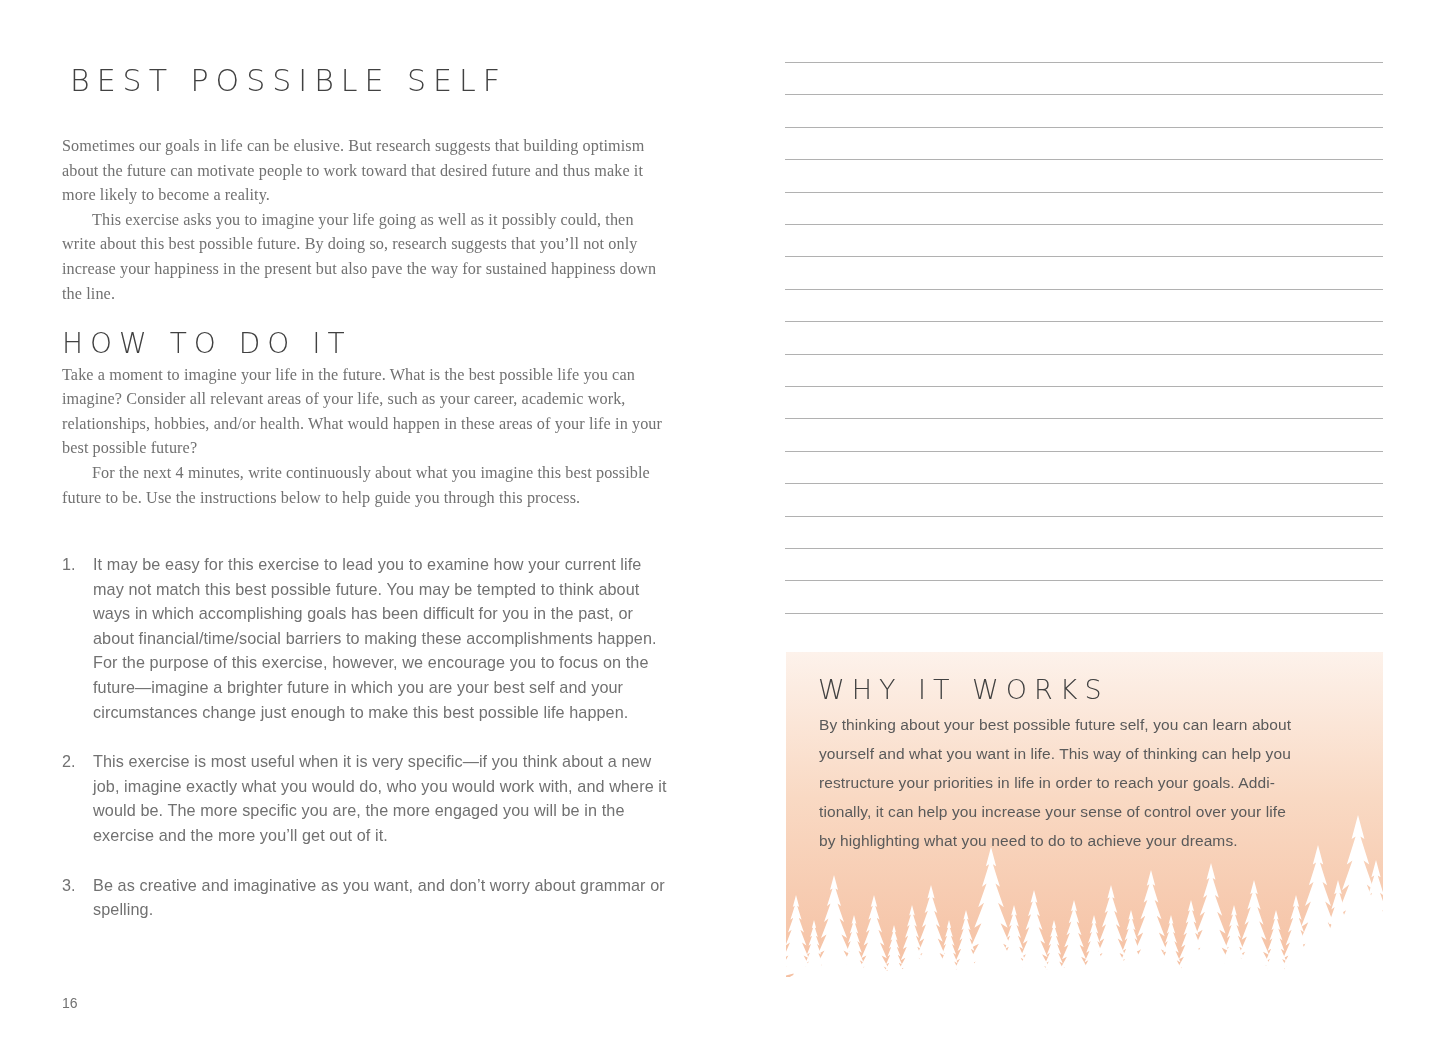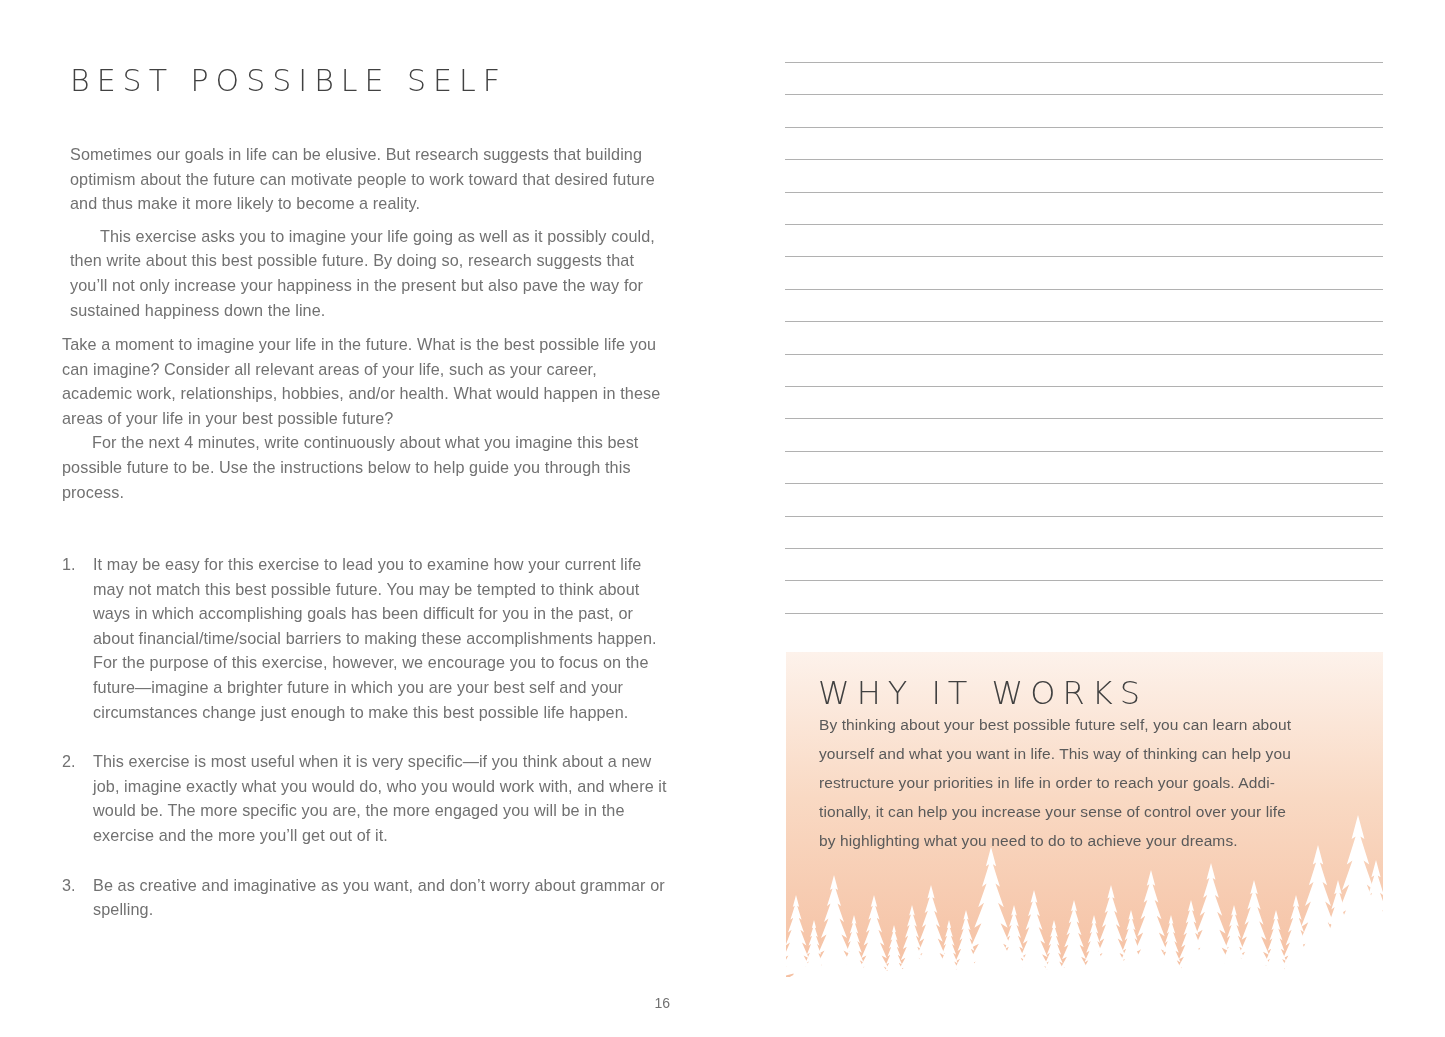--- a/index.html
+++ b/index.html
@@ -18,52 +18,52 @@
     font-weight:200;font-size:30px;letter-spacing:7px;color:var(--heading);
     white-space:nowrap;
   }
   .ex-subtitle{
     position:absolute;top:97px;left:1px;
     font-size:13.5px;letter-spacing:2.4px;color:var(--subtitle);
     font-weight:400;white-space:nowrap;
   }
   .body-copy{color:var(--body);font-size:16.2px;line-height:24.6px;letter-spacing:.1px;}
   .intro{position:absolute;top:134px;left:0;width:608px;}
-  .intro p{margin:8px;}
+  .intro p{margin:0;font-family:Liberation Serif, serif;}
   .intro p + p{text-indent:30px;}
   .howto{position:absolute;top:332px;left:0;width:608px;}
   .section-title{
     margin:0 0 6px 0;
     font-family:"DejaVu Sans","Liberation Sans",sans-serif;
     font-weight:200;font-size:28px;letter-spacing:7px;color:var(--heading);
     white-space:nowrap;
   }
-  .howto p{margin:0;}
+  .howto p{margin:0;font-family:Liberation Serif, serif;}
   .howto p + p{text-indent:30px;}
   .steps{position:absolute;top:552px;left:0;width:608px;}
   .step{display:flex;margin-bottom:25px;}
   .step-num{width:31px;flex:0 0 31px;}
   .step-text{flex:1;}
   .page-num{
-    position:absolute;top:995px;left:0;width:100%;text-align:right;
+    position:absolute;top:995px;left:0;width:100%;text-align:left;
     font-size:14px;color:var(--body);
   }
 
   
   #ruled-lines{position:absolute;top:0;left:0;width:598px;height:620px;}
   .ruled-line{position:absolute;left:0;width:598px;height:1px;background:var(--line);}
 
   #why-box{
     position:absolute;top:652px;left:1px;width:597px;height:325px;overflow:hidden;
     background:linear-gradient(180deg,var(--box-top) 0%,var(--box-mid) 45%,var(--box-bottom) 100%);
   }
   .why-heading{
     margin:0;position:absolute;top:22px;left:32px;
     font-family:"DejaVu Sans","Liberation Sans",sans-serif;
-    font-weight:200;font-size:32px;letter-spacing:7px;color:var(--heading);
+    font-weight:200;font-size:27px;letter-spacing:7px;color:var(--heading);
     white-space:nowrap;
   }
   .why-body{
     position:absolute;top:58px;left:33px;width:555px;
     color:var(--box-body);font-size:15.5px;line-height:29px;letter-spacing:.1px;
     white-space:pre-line;
   }
   #trees-svg{position:absolute;left:0;bottom:0;width:597px;height:200px;display:block;}
 </style>
 </head>
@@ -71,20 +71,21 @@
 
 <div class="page" id="left-page">
   <h1 class="ex-title">BEST POSSIBLE SELF</h1>
 
   <div class="intro body-copy">
     <p>Sometimes our goals in life can be elusive. But research suggests that building optimism about the future can motivate people to work toward that desired future and thus make it more likely to become a reality.</p>
     <p>This exercise asks you to imagine your life going as well as it possibly could, then write about this best possible future. By doing so, research suggests that you’ll not only increase your happiness in the present but also pave the way for sustained happiness down the line.</p>
   </div>
 
   <div class="howto body-copy">
+    <h2 class="section-title">HOW TO DO IT</h2>
     <p>Take a moment to imagine your life in the future. What is the best possible life you can imagine? Consider all relevant areas of your life, such as your career, academic work, relationships, hobbies, and/or health. What would happen in these areas of your life in your best possible future?</p>
     <p>For the next 4 minutes, write continuously about what you imagine this best possible future to be. Use the instructions below to help guide you through this process.</p>
   </div>
 
   <ol class="steps body-copy" style="list-style:none;padding:0;margin:0;">
     <li class="step">
       <span class="step-num">1.</span>
       <span class="step-text">It may be easy for this exercise to lead you to examine how your current life may not match this best possible future. You may be tempted to think about ways in which accomplishing goals has been difficult for you in the past, or about financial/time/social barriers to making these accomplishments happen. For the purpose of this exercise, however, we encourage you to focus on the future—imagine a brighter future in which you are your best self and your circumstances change just enough to make this best possible life happen.</span>
     </li>
     <li class="step">

